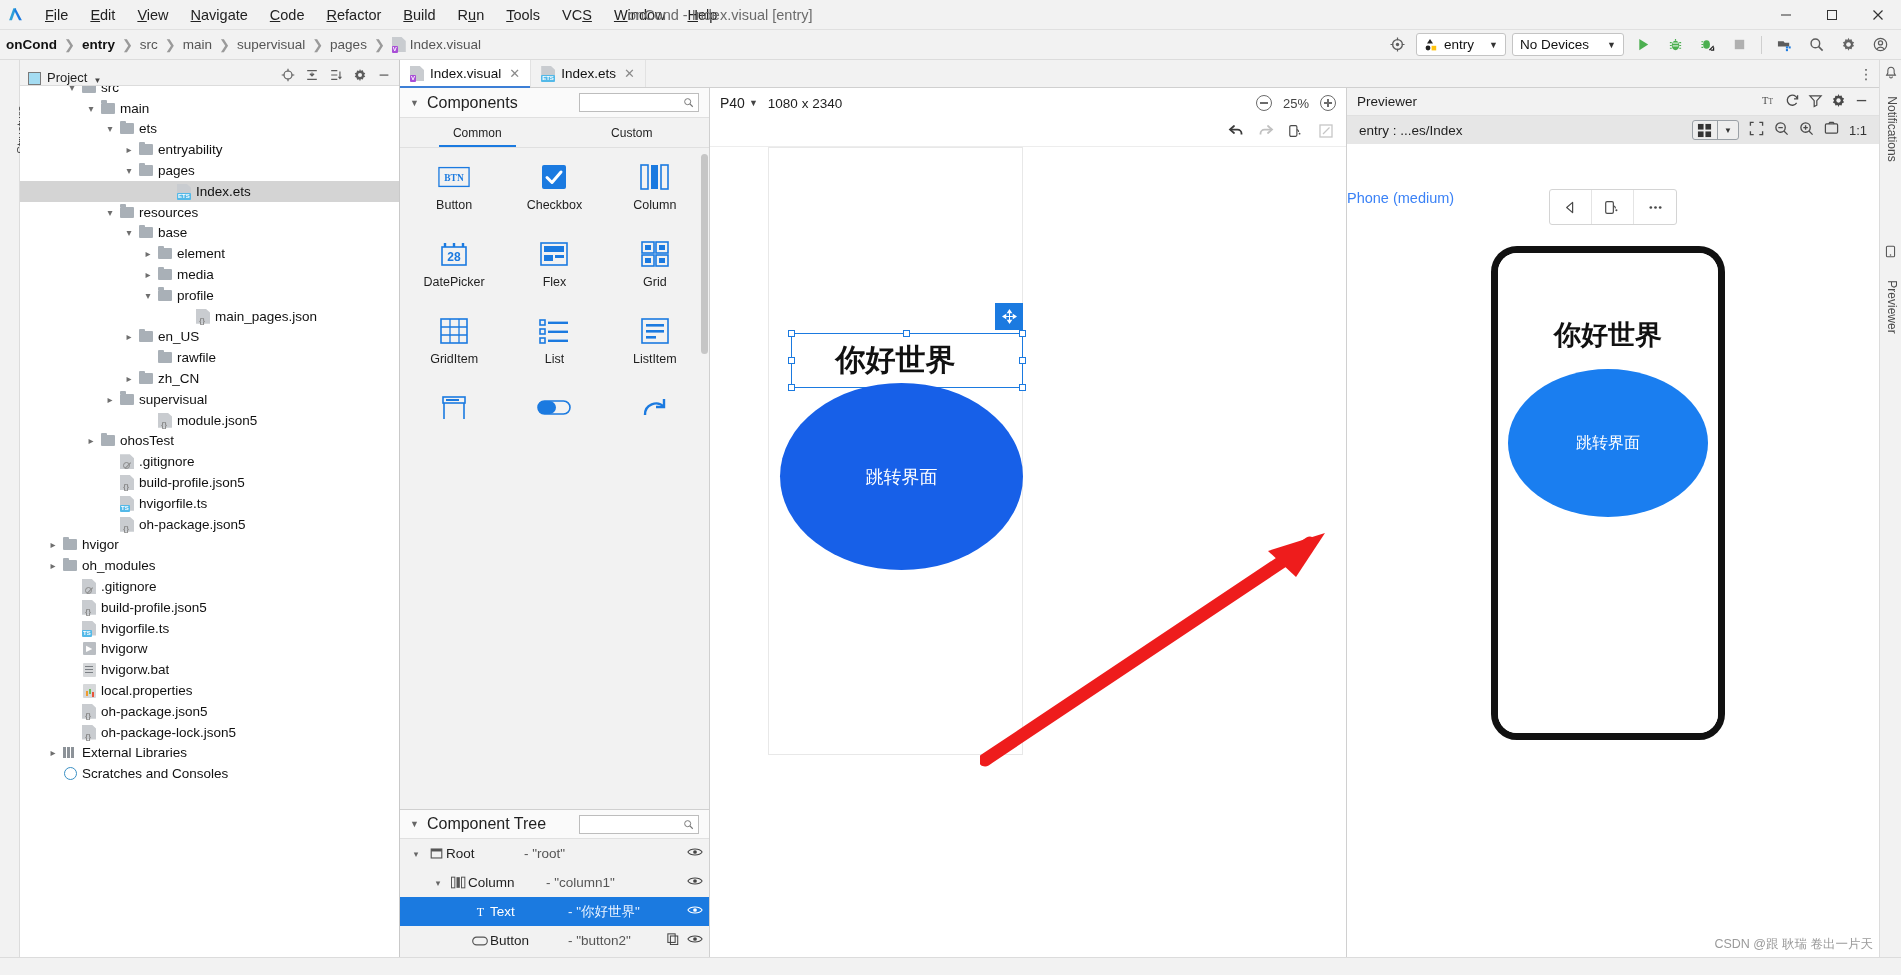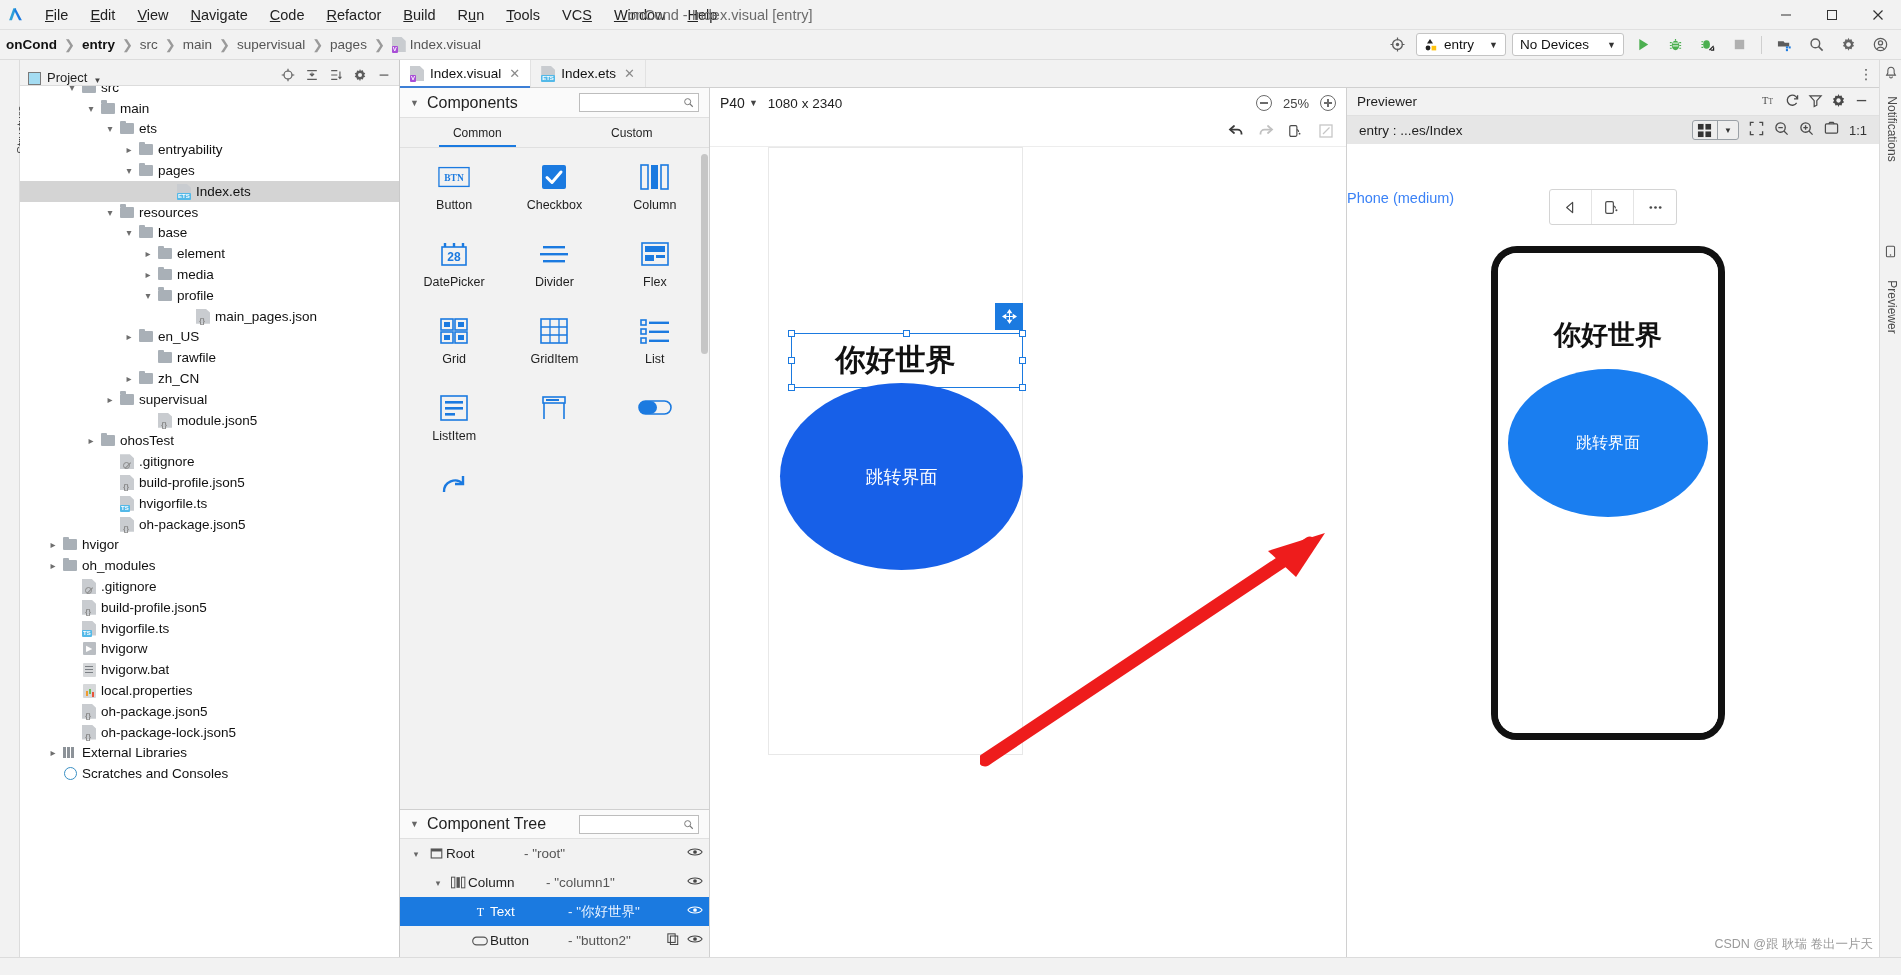--- a/index.html
+++ b/index.html
@@ -826,30 +826,20 @@
                   <svg viewBox="0 0 28 26" width="28" height="26">
                     <path d="M5 2 v4 M14 2 v4 M23 2 v4" stroke="#1b7ae0" stroke-width="2.4"></path>
                     <rect x="2" y="6" width="24" height="18" fill="none" stroke="#1b7ae0" stroke-width="1.6"></rect>
                     <text x="14" y="20" text-anchor="middle" font-size="12" font-family="Liberation Sans, sans-serif" fill="#1b7ae0">28</text>
                   </svg>
                 </span>
                 <span class="cl">DatePicker</span>
               </div>
               <div class="comp-cell">
                 <span class="ci">
-                  <svg viewBox="0 0 30 26" width="30" height="26">
-                    <rect x="4" y="5" width="22" height="2.4" fill="#1b7ae0"></rect>
-                    <rect x="1" y="12" width="28" height="2.4" fill="#1b7ae0"></rect>
-                    <rect x="4" y="19" width="22" height="2.4" fill="#1b7ae0"></rect>
-                  </svg>
-                </span>
-                <span class="cl">Divider</span>
-              </div>
-              <div class="comp-cell">
-                <span class="ci">
                   <svg viewBox="0 0 28 26" width="28" height="26">
                     <rect x="1" y="2" width="26" height="22" fill="none" stroke="#1b7ae0" stroke-width="1.6"></rect>
                     <rect x="4" y="5" width="20" height="6" fill="#1b7ae0"></rect>
                     <rect x="4" y="14" width="9" height="6" fill="#1b7ae0"></rect>
                     <rect x="15" y="14" width="9" height="3" fill="#1b7ae0"></rect>
                   </svg>
                 </span>
                 <span class="cl">Flex</span>
               </div>
               <div class="comp-cell">

